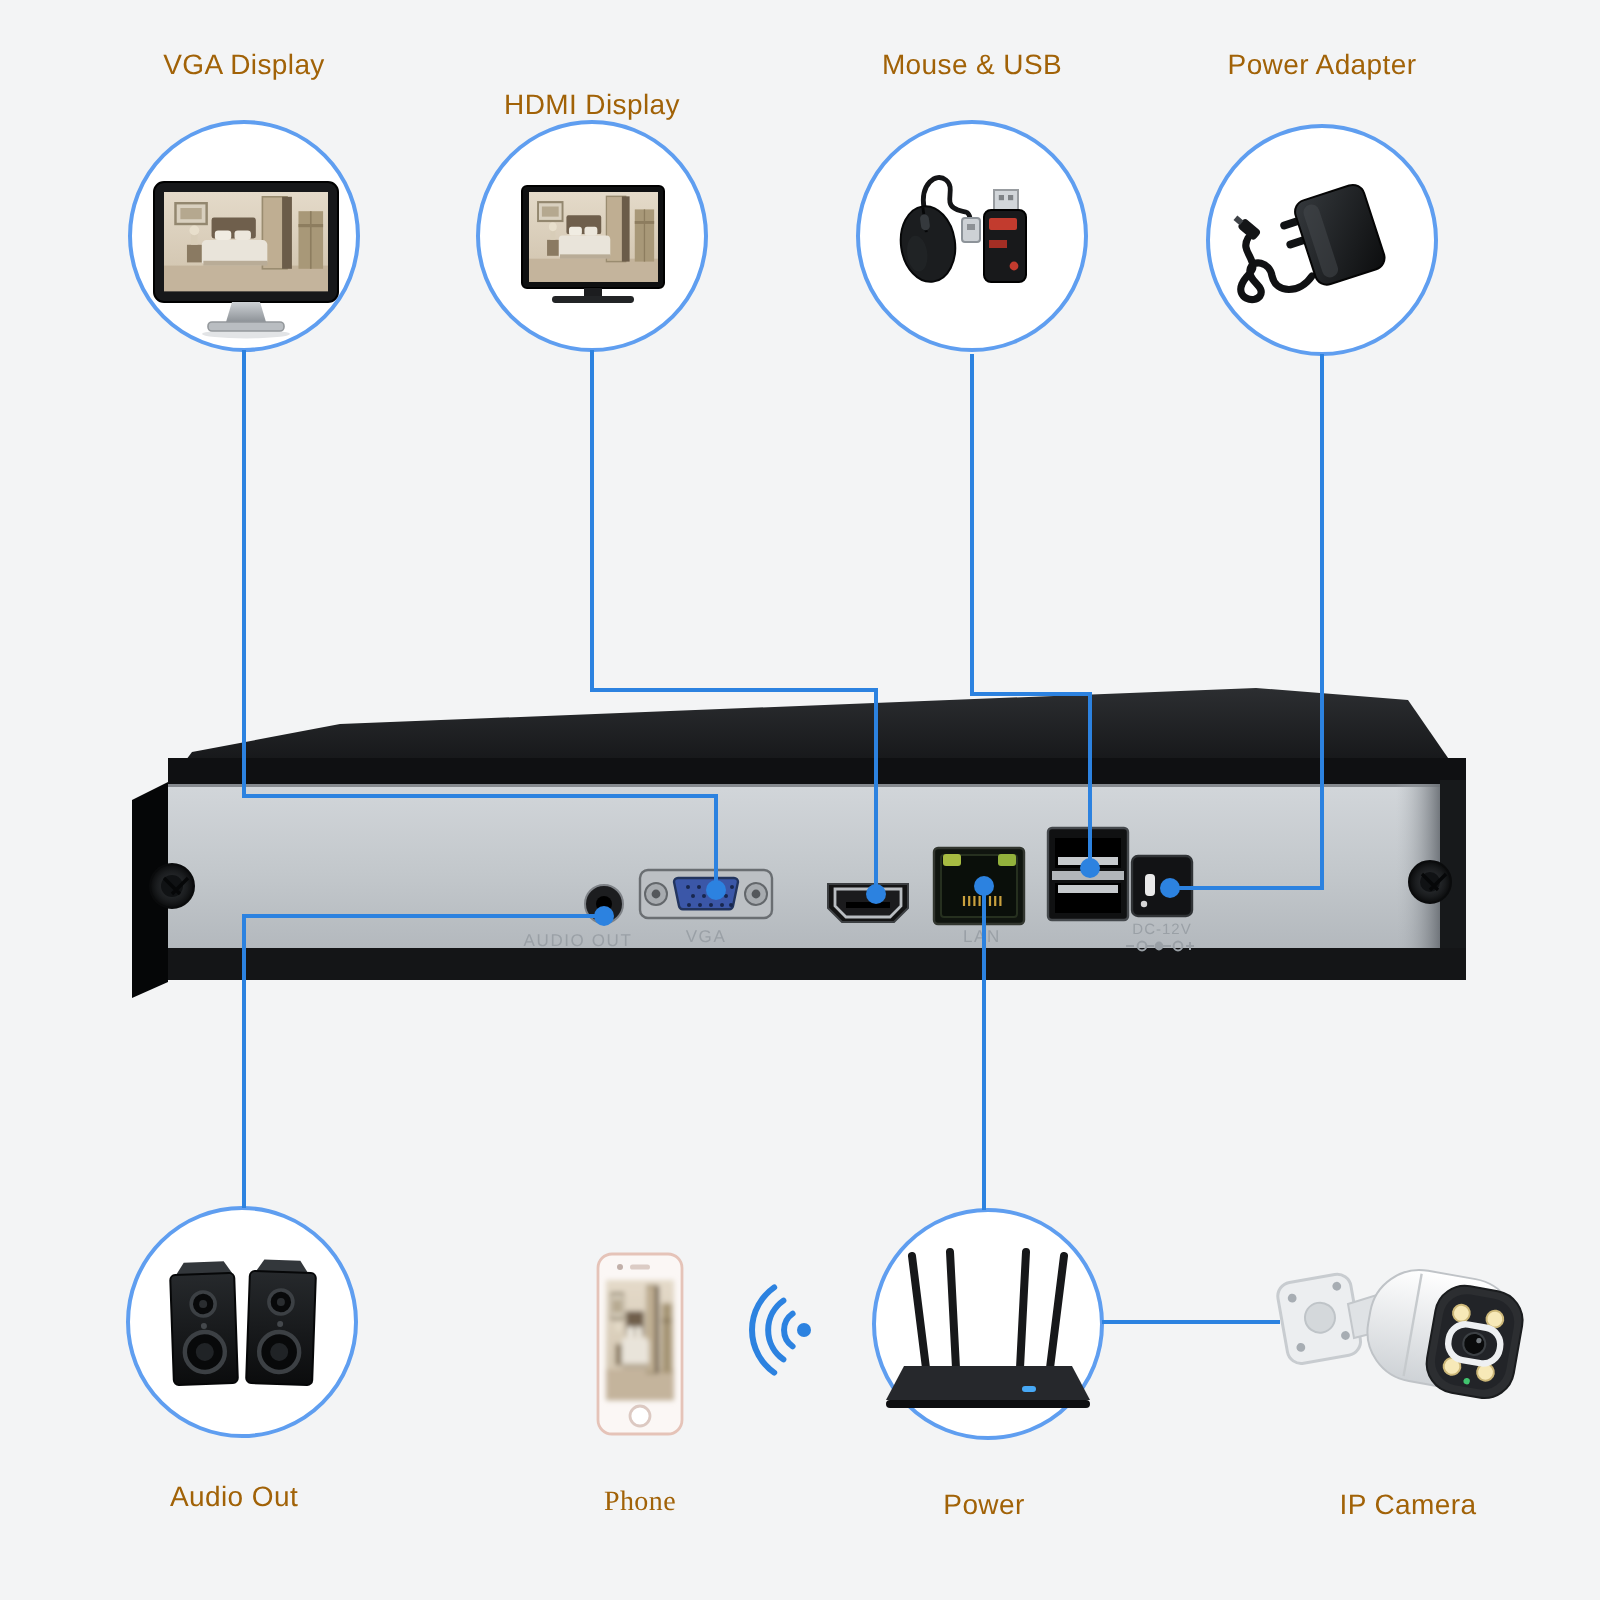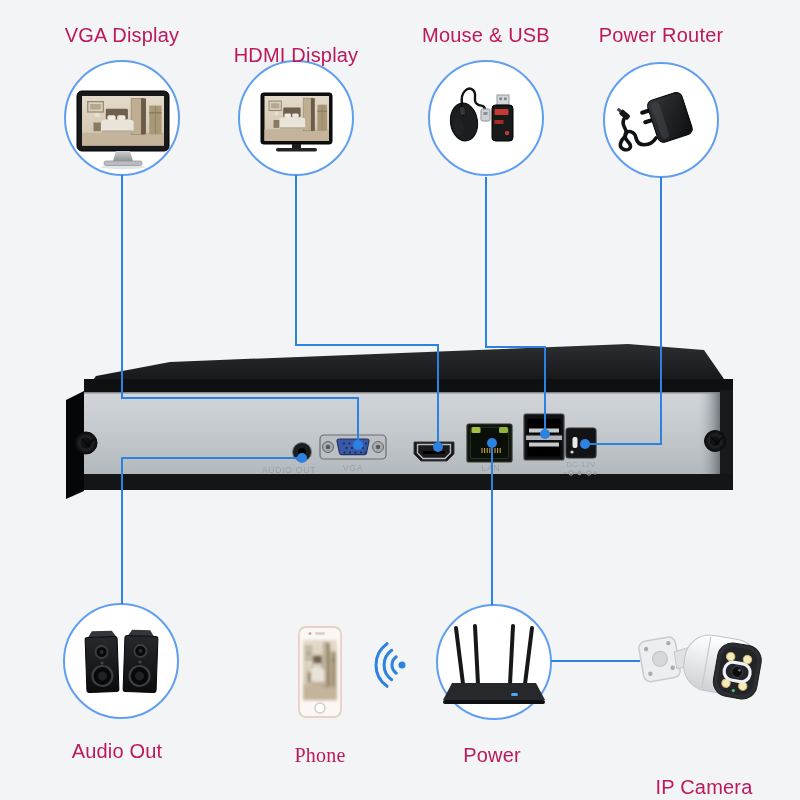--- a/index.html
+++ b/index.html
@@ -1,20 +1,20 @@
 <!DOCTYPE html>
 <html><head>
 <meta charset="utf-8">
 <style>
   html,body{margin:0;padding:0;background:#f3f4f5;}
   #stage{position:relative;width:800px;height:800px;background:#f3f4f5;overflow:hidden;
          font-family:"Liberation Sans", sans-serif;}
   #stage svg{position:absolute;left:0;top:0;}
   .dev-label{position:absolute;transform:translateX(-50%);white-space:nowrap;
-             font-size:20px;color:#be185d;letter-spacing:.2px;}
+             font-size:14px;color:#a16207;letter-spacing:.2px;}
 </style>
 </head>
 <body>
 
 <div id="stage">
 
 <svg width="800" height="800" viewBox="0 0 800 800">
   <defs>
     <linearGradient id="panelGrad" x1="0" y1="0" x2="0" y2="1">
       <stop offset="0" stop-color="#d2d6da"></stop>
@@ -335,19 +335,19 @@
     <circle cx="545" cy="434" r="5"></circle>
     <circle cx="585" cy="444" r="5"></circle>
     <circle cx="302" cy="458" r="5"></circle>
     <circle cx="492" cy="443" r="5"></circle>
   </g>
 </svg>
 
 <div class="dev-label" style="left:122px;top:24px;">VGA Display</div>
 <div class="dev-label" style="left:296px;top:24px;margin-top:20px;">HDMI Display</div>
 <div class="dev-label" style="left:486px;top:24px;">Mouse &amp; USB</div>
-<div class="dev-label" style="left:661px;top:24px;">Power Router</div>
+<div class="dev-label" style="left:661px;top:24px;">Power Adapter</div>
 <div class="dev-label" style="left:117px;top:740px;">Audio Out</div>
 <div class="dev-label" style="left:320px;top:744px;font-family:Liberation Serif, serif;">Phone</div>
 <div class="dev-label" style="left:492px;top:744px;">Power</div>
-<div class="dev-label" style="left:704px;top:744px;margin-top:32px;">IP Camera</div>
+<div class="dev-label" style="left:704px;top:744px;">IP Camera</div>
 
 </div>
 
 </body></html>

